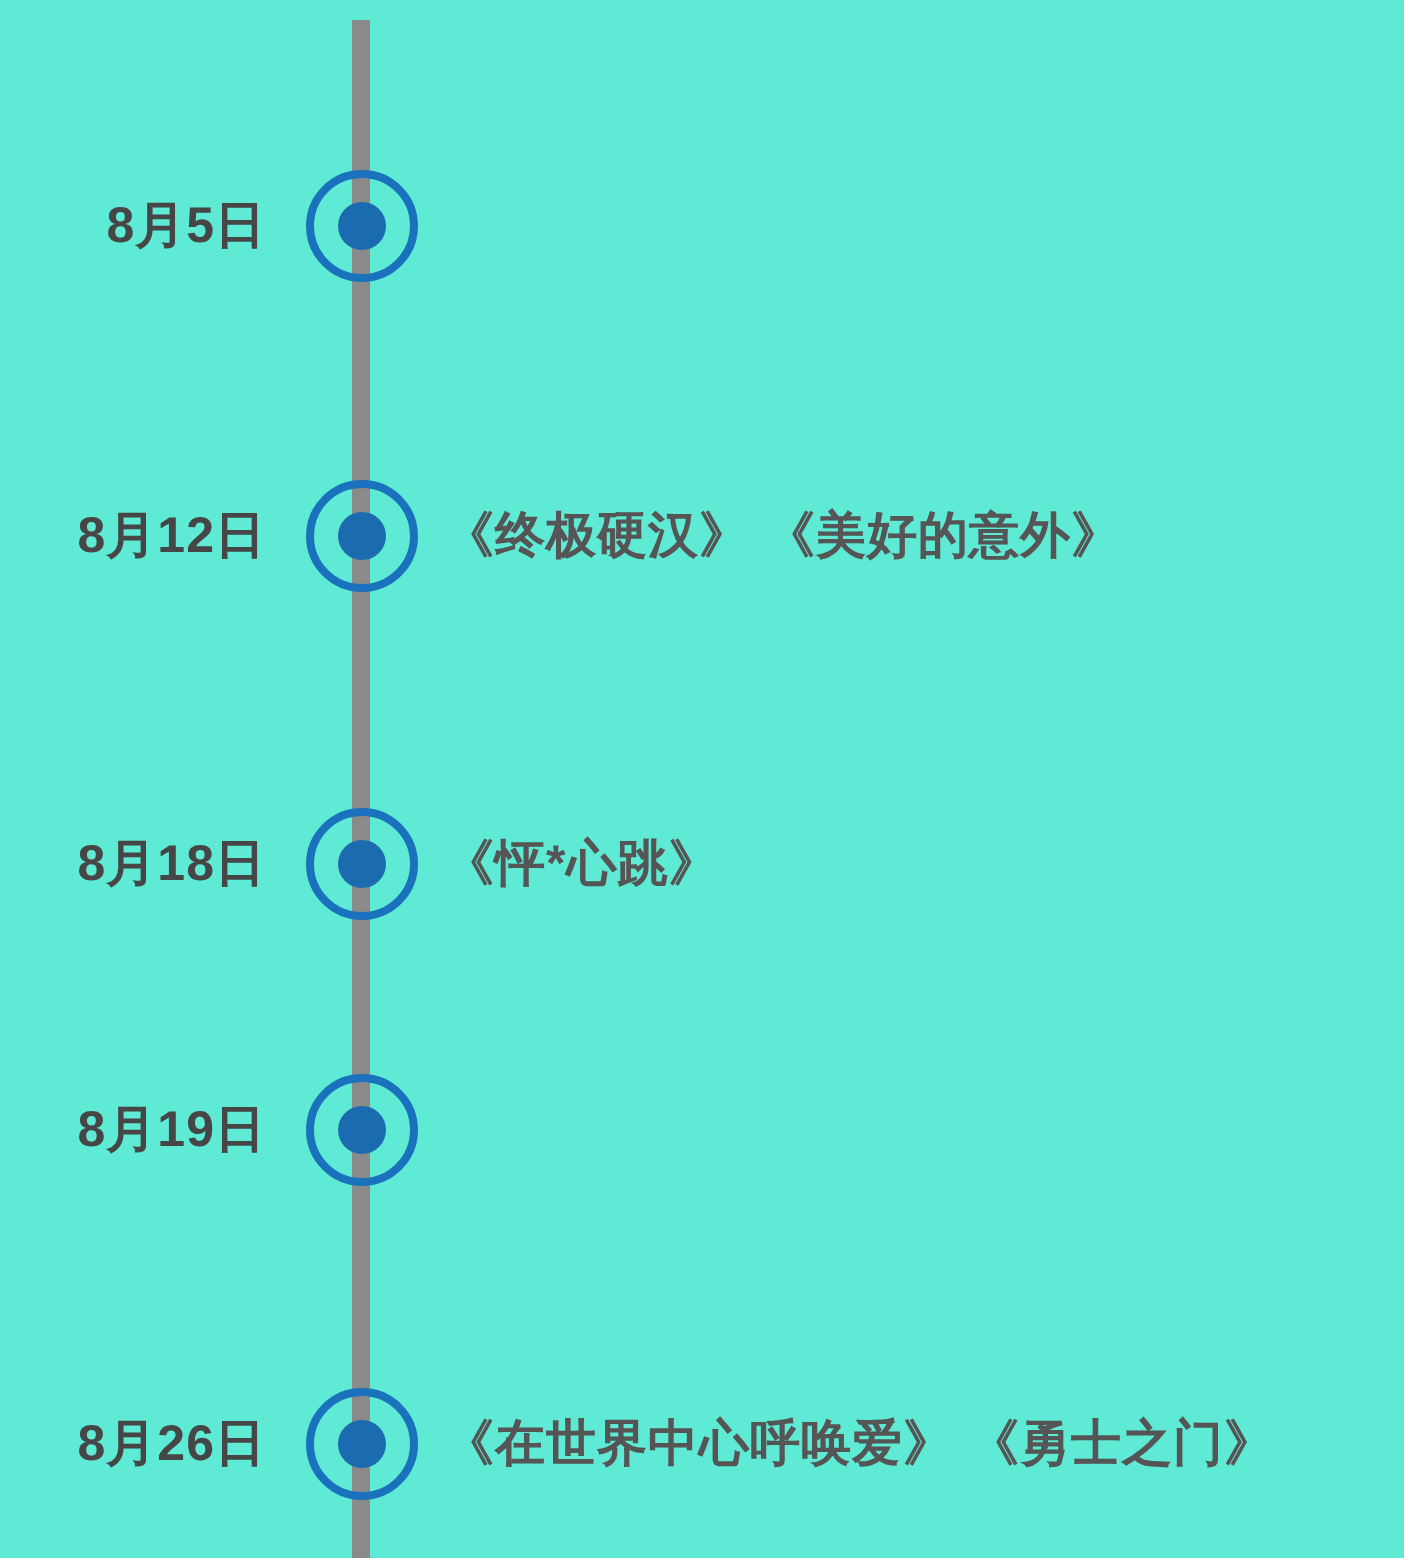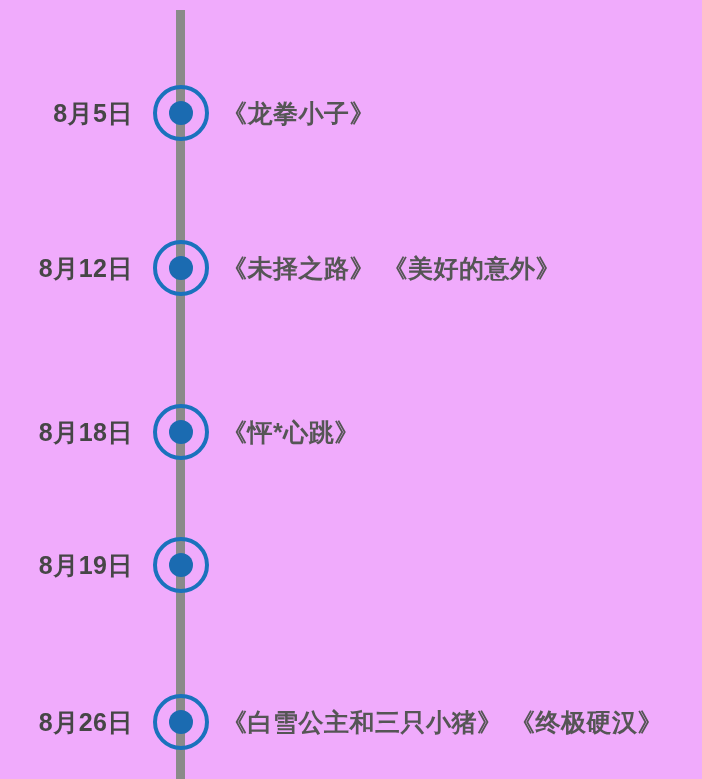--- a/index.html
+++ b/index.html
@@ -4,21 +4,21 @@
 <style>
   html, body {
     margin: 0;
     padding: 0;
     background: #ffffff;
   }
   .canvas {
     position: relative;
     width: 702px;
     height: 779px;
-    background: #f0abfc;
+    background: #5eead4;
     overflow: hidden;
     font-family: "Liberation Sans", "DejaVu Sans", sans-serif;
   }
   .vline {
     position: absolute;
     left: 176px;
     top: 10px;
     width: 9px;
     height: 769px;
     background: var(--line-color, #8a8a8a);
@@ -82,30 +82,29 @@
 
 <div class="canvas" style="--line-color: #8a8a8a; --ring-color: #1a72bd; --dot-color: #1b6bb1; --date-color: #464646; --title-color: #555555;">
   <div class="vline"></div>
   <div id="entries">
       <div class="row" style="top: 95px;">
     <div class="date">8月5日</div>
     <div class="marker">
       <div class="dot"></div>
     </div>
     <div class="titles">
-          <div class="movie-line">《龙拳小子》</div>
         </div>
   </div>
       <div class="row" style="top: 250px;">
     <div class="date">8月12日</div>
     <div class="marker">
       <div class="dot"></div>
     </div>
     <div class="titles">
-          <div class="movie-line">《未择之路》 《美好的意外》</div>
+          <div class="movie-line">《终极硬汉》 《美好的意外》</div>
         </div>
   </div>
       <div class="row" style="top: 414px;">
     <div class="date">8月18日</div>
     <div class="marker">
       <div class="dot"></div>
     </div>
     <div class="titles">
           <div class="movie-line">《怦*心跳》</div>
         </div>
@@ -117,17 +116,17 @@
     </div>
     <div class="titles">
         </div>
   </div>
       <div class="row" style="top: 704px;">
     <div class="date">8月26日</div>
     <div class="marker">
       <div class="dot"></div>
     </div>
     <div class="titles">
-          <div class="movie-line">《白雪公主和三只小猪》 《终极硬汉》</div>
+          <div class="movie-line">《在世界中心呼唤爱》 《勇士之门》</div>
         </div>
   </div>
     </div>
 </div>
 
 </body></html>

